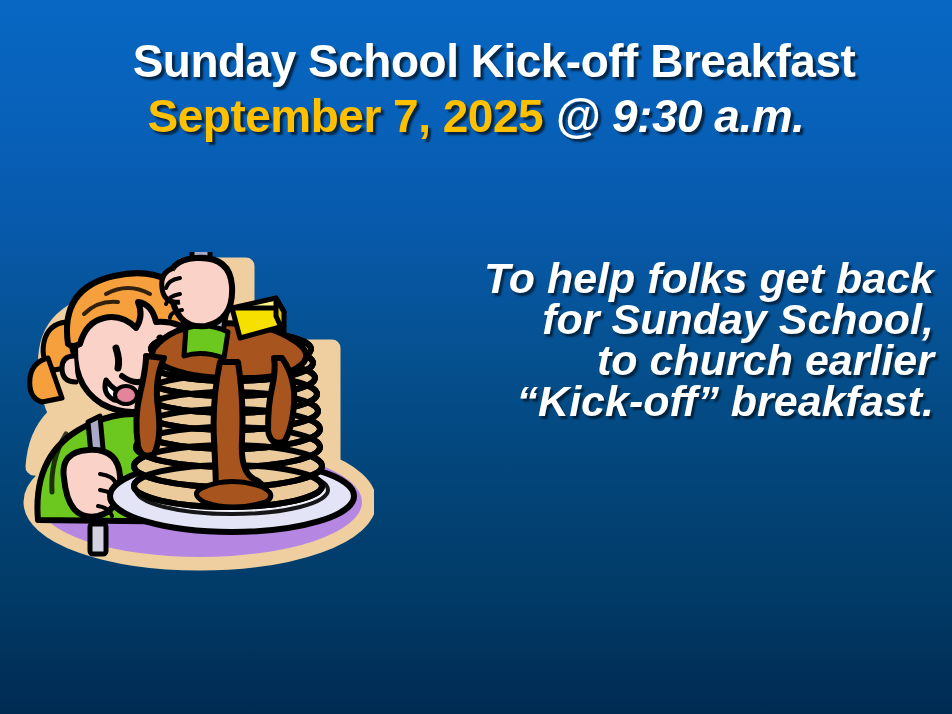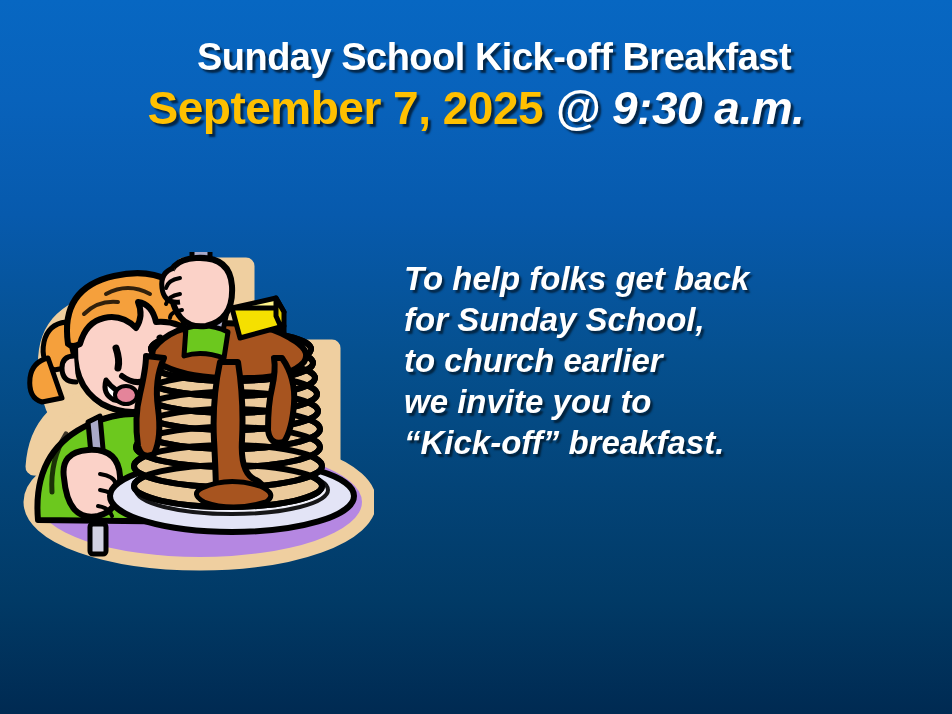--- a/index.html
+++ b/index.html
@@ -34,45 +34,45 @@
     line-height: 1.02;
   }
   .title-line {
     display: block;
     font-family: "Liberation Sans", sans-serif;
     font-weight: bold;
     white-space: nowrap;
     letter-spacing: -0.5px;
   }
   #title-line-1 {
-    font-size: 38px;
+    font-size: 46px;
     color: #ffffff;
     text-shadow: 3px 3px 2px rgba(0,0,0,0.62);
     transform: scaleX(1.0);
     padding-left: 36px;
   }
   #title-line-2 {
     font-size: 46px;
     margin-top: 8px;
     text-shadow: 3px 3px 2px rgba(0,0,0,0.62);
   }
   .date-part   { color: #FFC000; }
   .time-part   { color: #ffffff; font-style: italic; }
 
   
   #body-text {
     position: absolute;
     top: 258px;
     left: 404px;
     width: 530px;
-    text-align: left;
+    text-align: right;
     font-family: "Liberation Sans", sans-serif;
     font-style: italic;
     font-weight: bold;
-    font-size: 33px;
+    font-size: 43px;
     line-height: 41px;
     color: #ffffff;
     text-shadow: 2.5px 2.5px 2px rgba(0,0,0,0.55);
     letter-spacing: 0px;
   }
   #body-text .bodyline { display: block; white-space: nowrap; }
 
   
   #illustration {
     position: absolute;
@@ -90,21 +90,20 @@
 
   <div id="title-block">
     <span class="title-line" id="title-line-1">Sunday School Kick-off Breakfast</span>
     <span class="title-line" id="title-line-2"><span class="date-part">September 7, 2025</span><span class="time-part"> @ 9:30 a.m.</span></span>
   </div>
 
   <div id="body-text">
     <span class="bodyline">To help folks get back</span>
     <span class="bodyline">for Sunday School,</span>
     <span class="bodyline">to church earlier</span>
-    <span class="bodyline">we invite you to</span>
     <span class="bodyline">“Kick-off” breakfast.</span>
   </div>
 
   <div id="illustration">
     <svg viewBox="0 0 360 322" xmlns="http://www.w3.org/2000/svg">
       <defs>
         <clipPath id="cpMat">
           <ellipse cx="186" cy="250" rx="170" ry="62"></ellipse>
         </clipPath>
       </defs>

